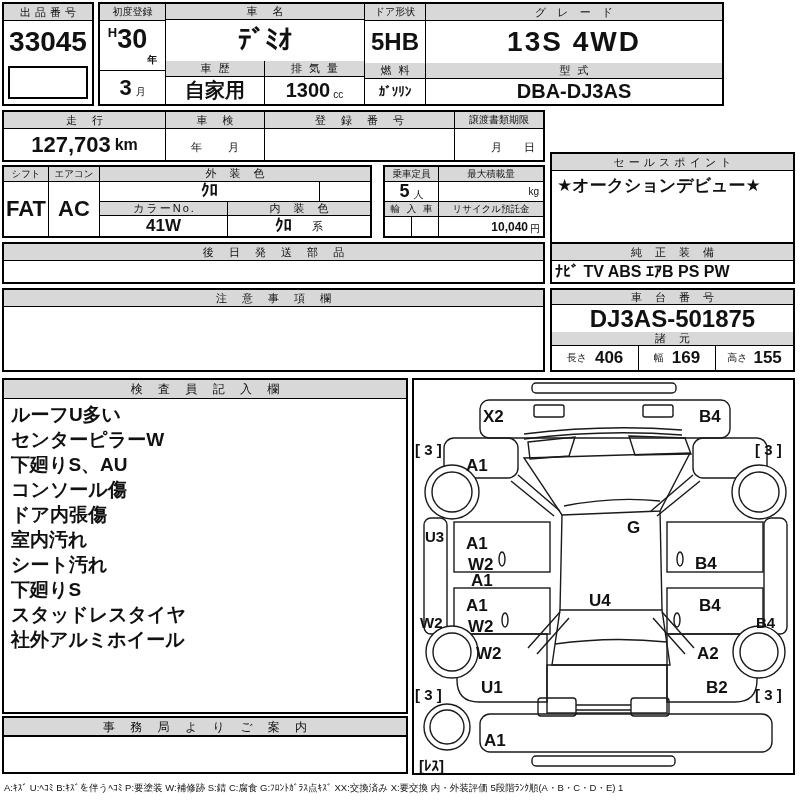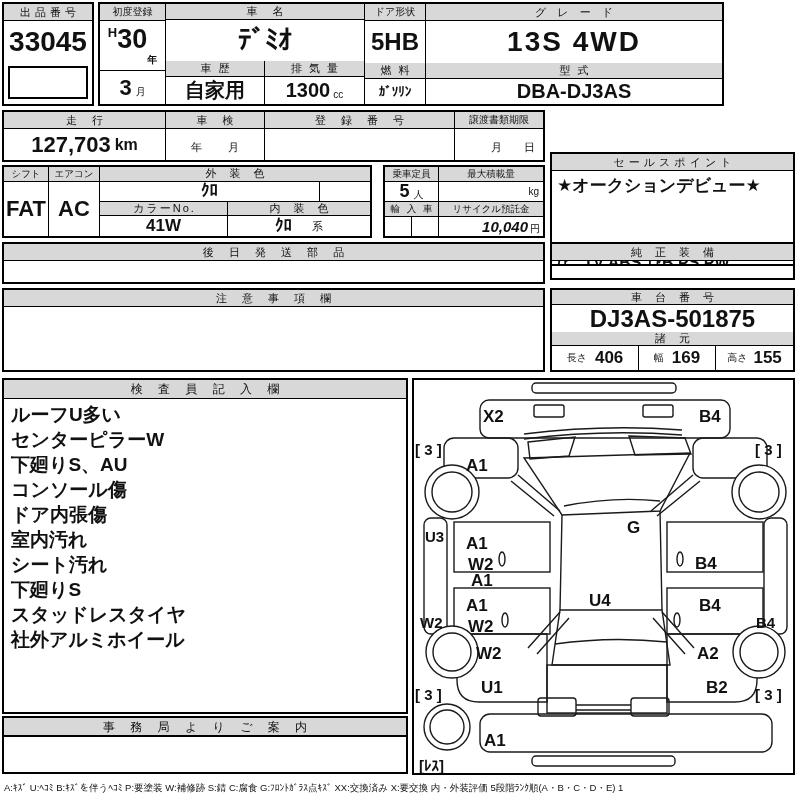--- a/index.html
+++ b/index.html
@@ -148,32 +148,32 @@
       <div class="hdr f95 ls2" style="height:15px;">輸 入 車</div>
       <div class="row" style="flex:1;">
           <div class="br" style="width:50%;"></div>
         </div>
     </div>
     <div class="col" style="flex:1;">
       <div class="hdr f95" style="height:15px;">最大積載量</div>
       <div class="val bb" style="height:20px;justify-content:flex-end;padding-right:4px;font-weight:normal;font-size:10px;">kg</div>
       <div class="hdr f95" style="height:15px;">リサイクル預託金</div>
       <div class="val" style="flex:1;justify-content:flex-end;padding-right:3px;gap:2px;">
-          <span style="font-size:15px;font-style:italic;">10,040</span>
+          <span style="font-size:12px;">10,040</span>
           <span style="font-size:10px;font-weight:normal;padding-top:4px;">円</span>
         </div>
     </div>
   </div>
 
   <div class="box col" style="left:2px;top:242px;width:543px;height:42px;">
     <div class="hdr ls6" style="height:17px;">後 日 発 送 部 品</div>
     <div style="flex:1;"></div>
   </div>
 
-  <div class="box col" style="left:550px;top:242px;width:245px;height:24px;">
+  <div class="box col" style="left:550px;top:242px;width:245px;height:42px;">
     <div class="hdr ls5" style="height:17px;">純 正 装 備</div>
     <div class="val" style="flex:1;font-size:16px;justify-content:flex-start;padding-left:3px;">ﾅﾋﾞ TV ABS ｴｱB PS PW</div>
   </div>
 
   <div class="box col" style="left:2px;top:288px;width:543px;height:84px;">
     <div class="hdr ls6" style="height:17px;">注 意 事 項 欄</div>
     <div style="flex:1;"></div>
   </div>
 
   <div class="box col" style="left:550px;top:288px;width:245px;height:84px;">

